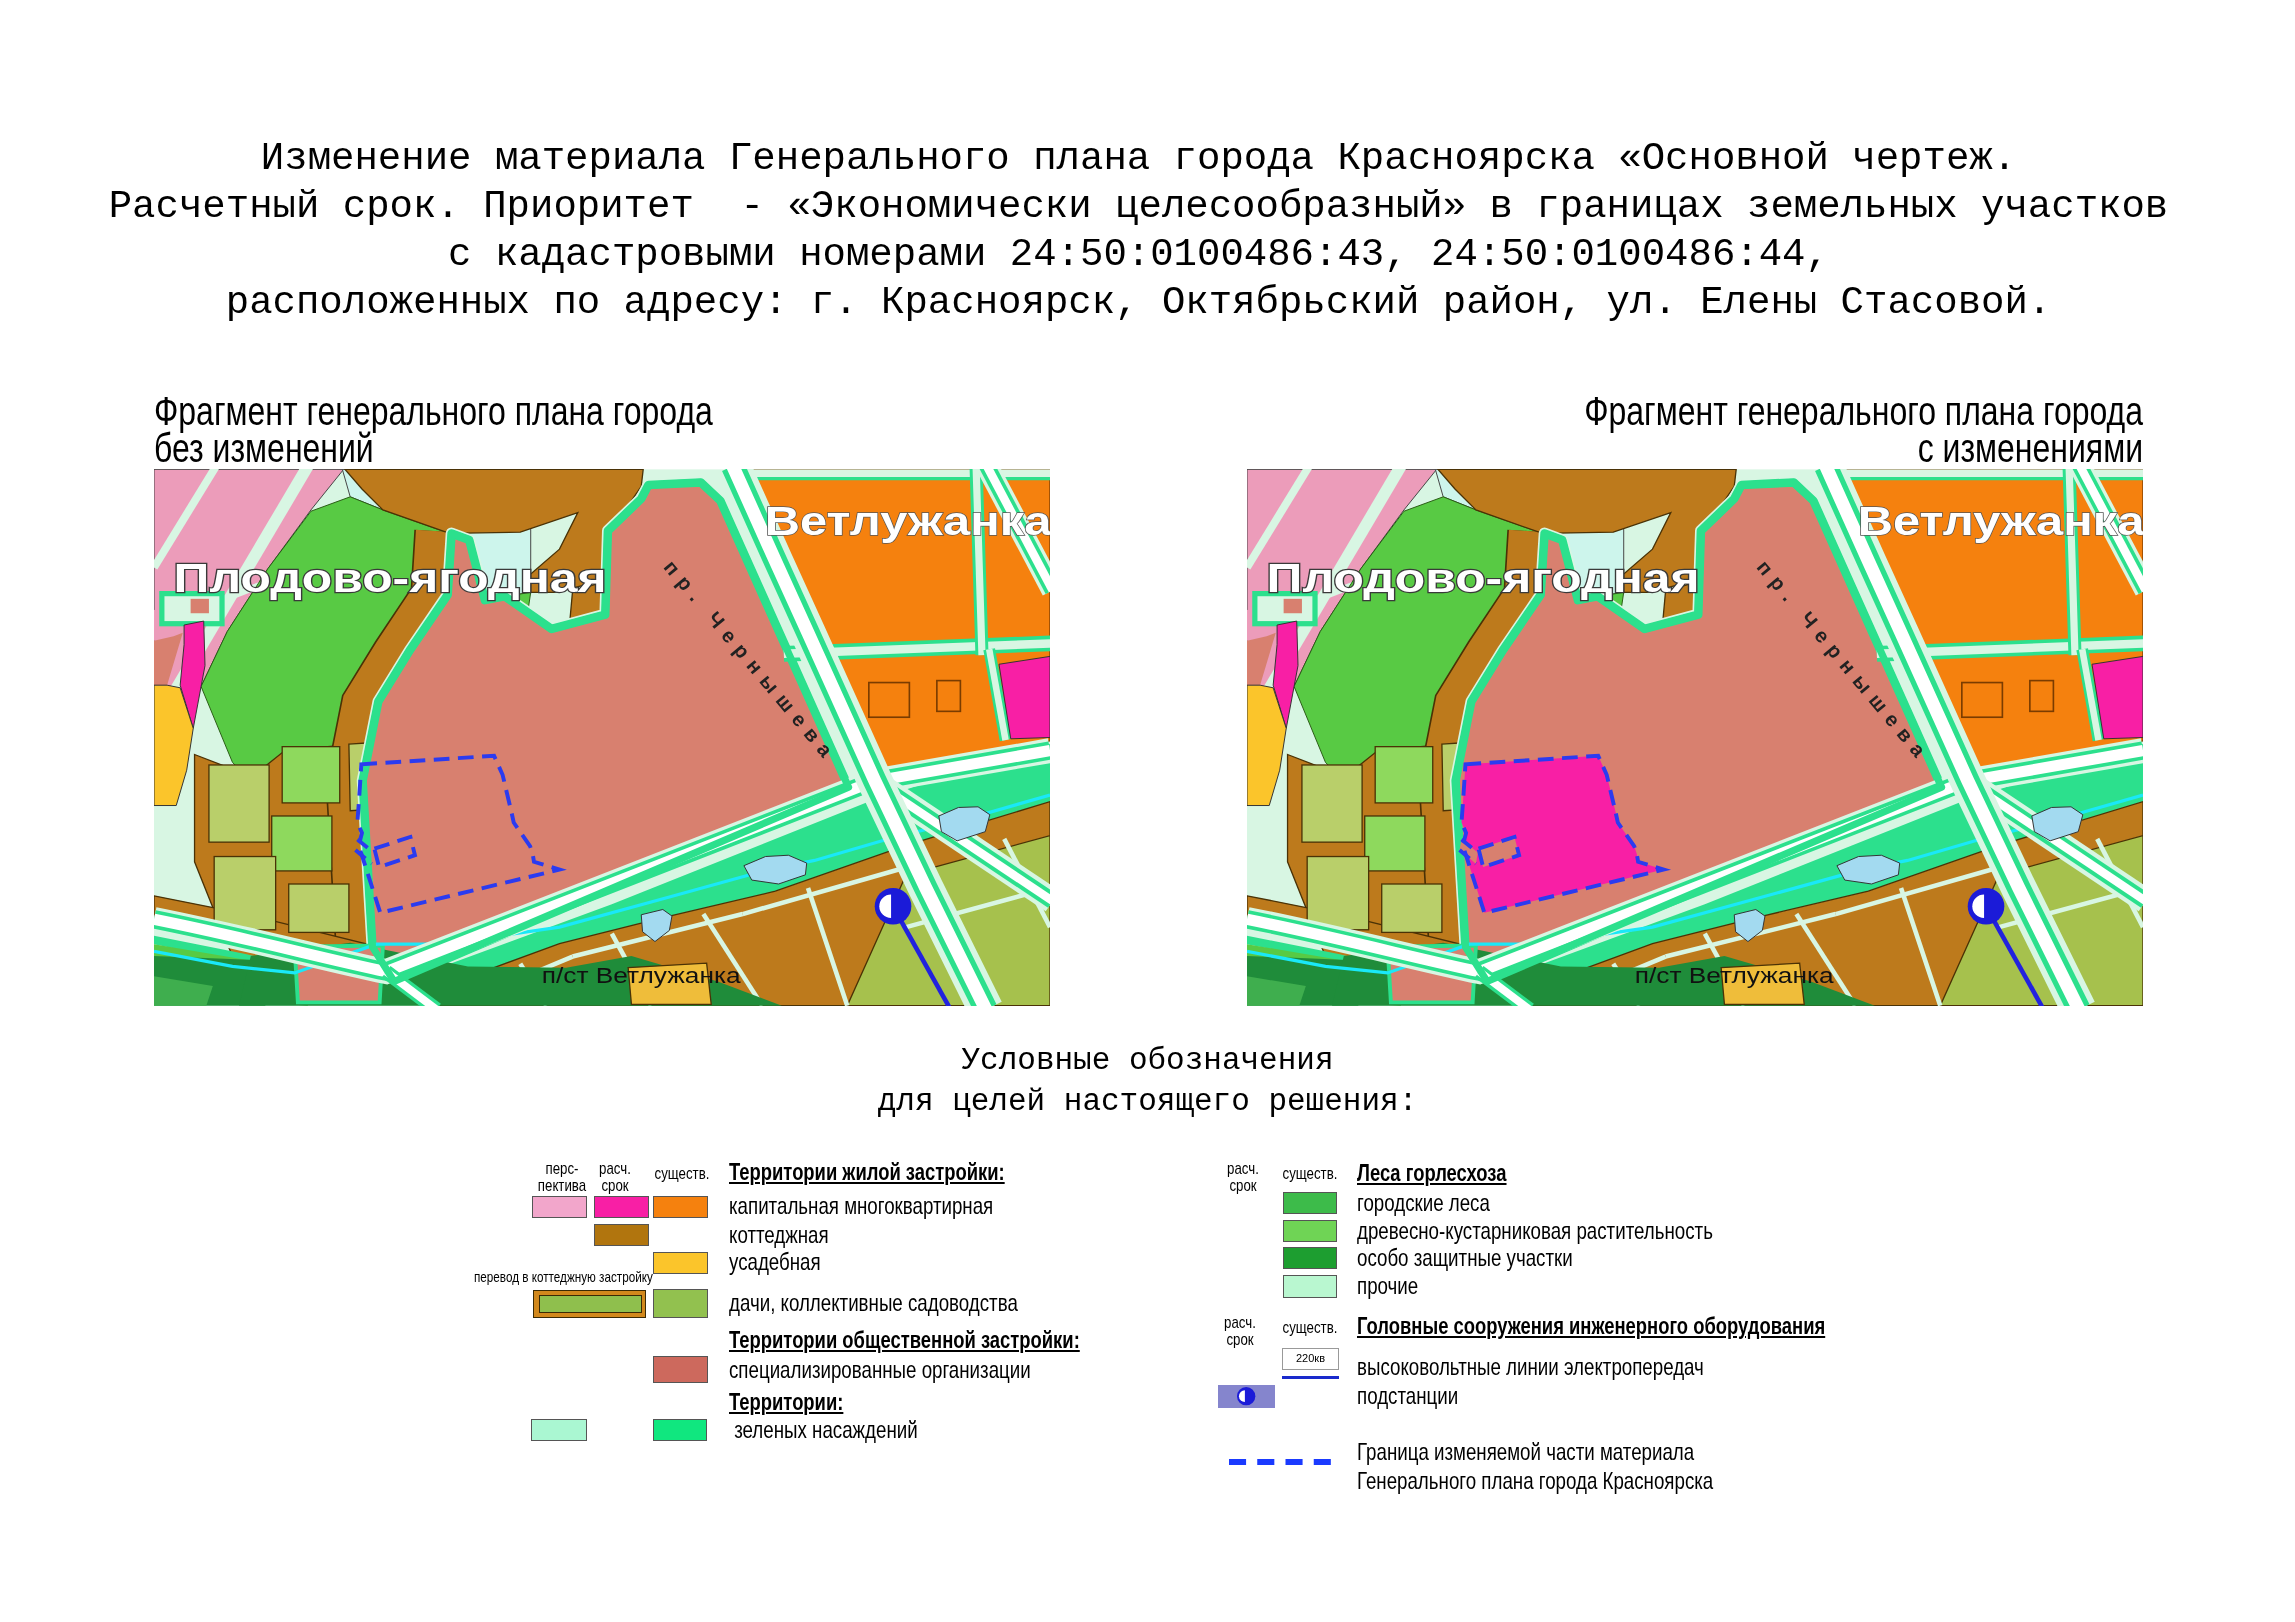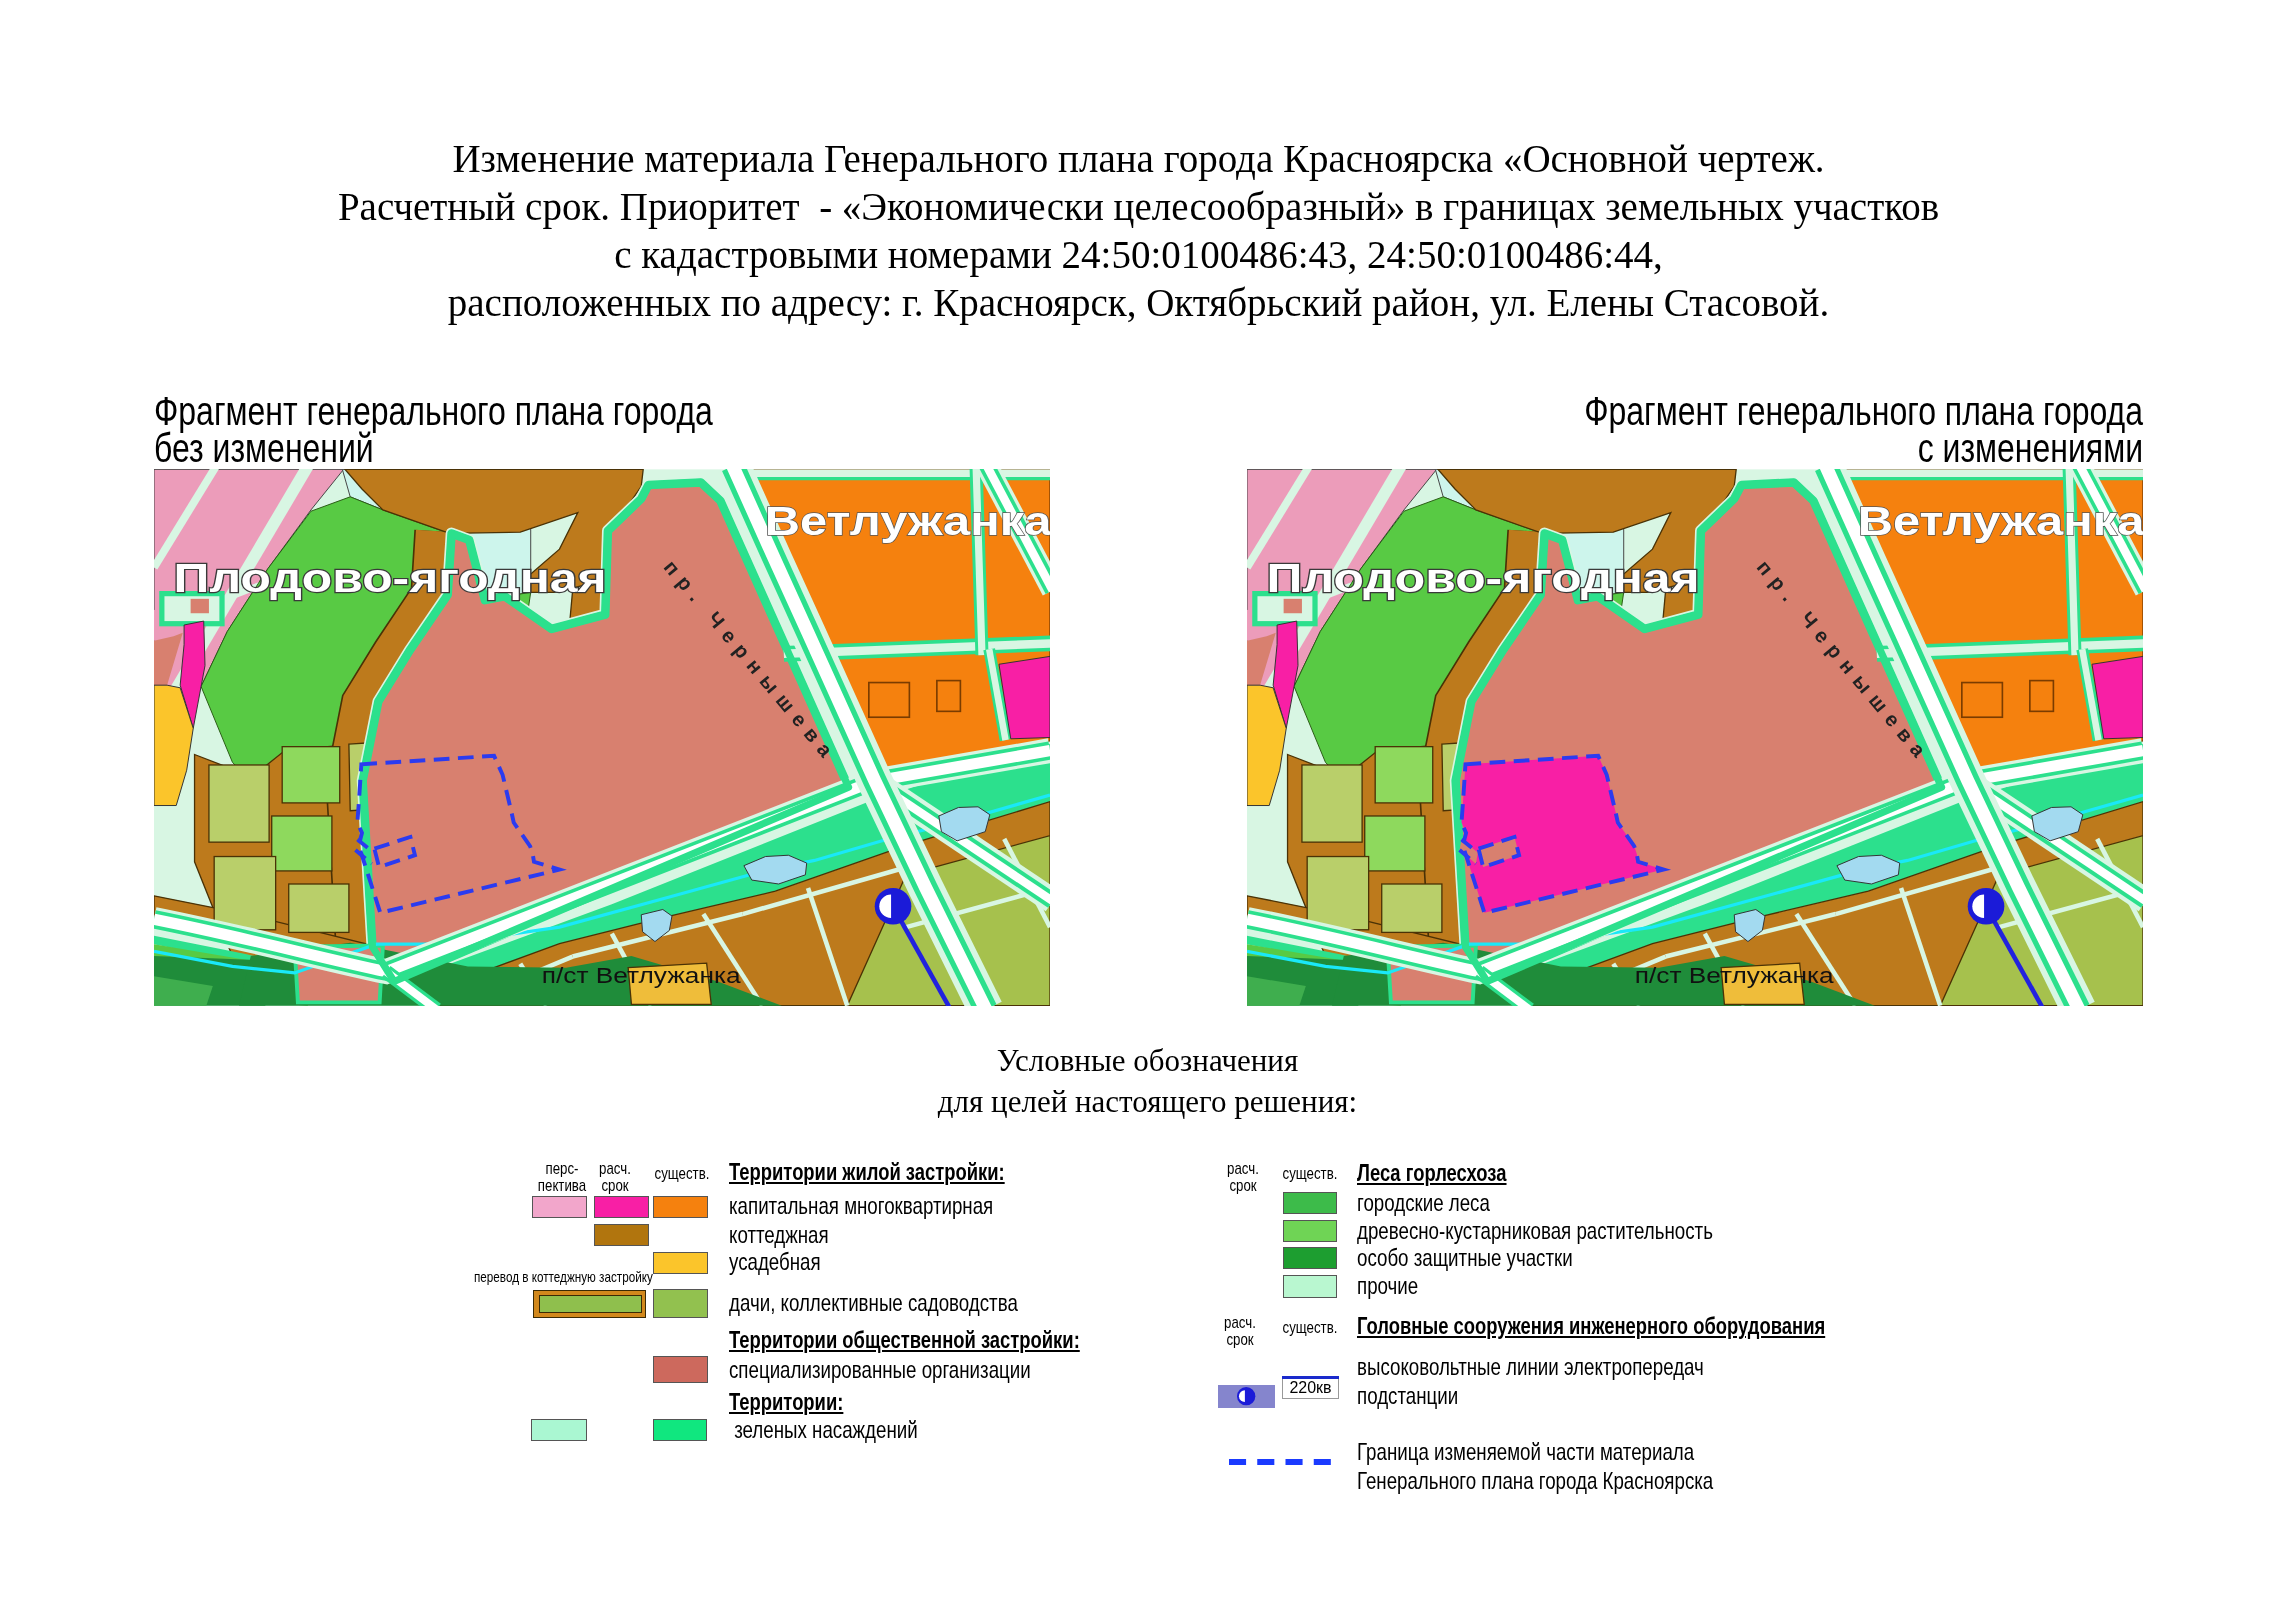--- a/index.html
+++ b/index.html
@@ -1,15 +1,15 @@
 <!DOCTYPE html>
 <html style="font-size:10.5px"><head><meta charset="utf-8"><style>
 html,body{margin:0;padding:0;}
 body{width:2295px;height:1622px;background:#ffffff;font-family:"Liberation Sans",sans-serif;color:#000;position:relative;overflow:hidden;}
-.serif{font-family:Liberation Serif, serif;}
+.serif{font-family:Liberation Mono, monospace;}
 .cx{transform:scaleX(0.78);transform-origin:0 0;}
 .cxr{transform:scaleX(0.78);transform-origin:100% 0;}
 </style></head><body>
 <div class="serif" style="position:absolute;left:0;top:135px;width:2277px;text-align:center;font-size:39px;line-height:48px;">Изменение материала Генерального плана города Красноярска «Основной чертеж.<br>Расчетный срок. Приоритет&nbsp; - «Экономически целесообразный» в границах земельных участков<br>с кадастровыми номерами 24:50:0100486:43, 24:50:0100486:44,<br>расположенных по адресу: г. Красноярск, Октябрьский район, ул. Елены Стасовой.</div>
 <div class="cx" style="position:absolute;left:154px;top:393px;font-size:41px;line-height:37px;">Фрагмент генерального плана города<br>без изменений</div>
 <div class="cxr" style="position:absolute;left:1247px;top:393px;width:896px;text-align:right;font-size:41px;line-height:37px;">Фрагмент генерального плана города<br>с изменениями</div>
 <div style="position:absolute;left:154px;top:469px;width:896px;height:537px;">
 <svg width="896" height="537" viewBox="0 0 1370 820" style="position:absolute;top:0;left:0">
 <rect x="0" y="0" width="1370" height="820" fill="#d8f6e3"></rect>
 <polygon points="0,0 290,0 240,62 174,152 112,248 72,332 44,380 0,388" fill="#ec9cba" stroke="#444" stroke-width="1.5"></polygon>
@@ -242,21 +242,21 @@
 <div class="cx" style="position:absolute;left:1357px;top:1179px;height:48px;line-height:48px;font-size:24px;font-weight:normal;text-decoration:none;white-space:nowrap">городские леса</div>
 <div style="position:absolute;left:1283px;top:1220px;width:54px;height:21.6px;background:#6fd455;border:0.7px solid #555;box-sizing:border-box"></div>
 <div class="cx" style="position:absolute;left:1357px;top:1207px;height:48px;line-height:48px;font-size:24px;font-weight:normal;text-decoration:none;white-space:nowrap">древесно-кустарниковая растительность</div>
 <div style="position:absolute;left:1283px;top:1247px;width:54px;height:21.6px;background:#1d9e30;border:0.7px solid #555;box-sizing:border-box"></div>
 <div class="cx" style="position:absolute;left:1357px;top:1234px;height:48px;line-height:48px;font-size:24px;font-weight:normal;text-decoration:none;white-space:nowrap">особо защитные участки</div>
 <div style="position:absolute;left:1283px;top:1275px;width:54px;height:23px;background:#b9f7d0;border:0.7px solid #555;box-sizing:border-box"></div>
 <div class="cx" style="position:absolute;left:1357px;top:1262px;height:48px;line-height:48px;font-size:24px;font-weight:normal;text-decoration:none;white-space:nowrap">прочие</div>
 <div style="position:absolute;left:1109px;top:1314px;width:262px;text-align:center;font-size:17px;line-height:17px;transform:scaleX(0.78);transform-origin:131px 0">расч.<br>срок</div>
 <div style="position:absolute;left:1179px;top:1319px;width:262px;text-align:center;font-size:17px;line-height:17px;transform:scaleX(0.78);transform-origin:131px 0">существ.</div>
 <div class="cx" style="position:absolute;left:1357px;top:1303px;height:47px;line-height:47px;font-size:23.6px;font-weight:bold;text-decoration:none;white-space:nowrap"><u>Головные сооружения инженерного оборудования</u></div>
-<div style="position:absolute;left:1282px;top:1377px;width:57px;height:21.6px;background:#ffffff;border:0.7px solid #999;box-sizing:border-box;text-align:center;font-size:16px;line-height:19.6px;">220кв</div>
+<div style="position:absolute;left:1282px;top:1348px;width:57px;height:21.6px;background:#ffffff;border:0.7px solid #999;box-sizing:border-box;text-align:center;font-size:11px;line-height:19.6px;">220кв</div>
 <div style="position:absolute;left:1282px;top:1376px;width:57px;height:2.6px;background:#1a2acc"></div>
 <div class="cx" style="position:absolute;left:1357px;top:1343px;height:48px;line-height:48px;font-size:24px;font-weight:normal;text-decoration:none;white-space:nowrap">высоковольтные линии электропередач</div>
 <div style="position:absolute;left:1218px;top:1385px;width:57px;height:23px;background:#8585cd"></div>
 <svg style="position:absolute;left:1218px;top:1385px" width="57" height="23" viewBox="0 0 87 35">
     <circle cx="43" cy="17" r="14" fill="#1b1bd8"></circle>
     <path d="M41,8 A9,9 0 0 0 41,26 Z" fill="#fff"></path>
   </svg>
 <div class="cx" style="position:absolute;left:1357px;top:1372px;height:48px;line-height:48px;font-size:24px;font-weight:normal;text-decoration:none;white-space:nowrap">подстанции</div>
 <svg style="position:absolute;left:1229px;top:1458px" width="113" height="7.9" viewBox="0 0 172 12">
     <line x1="0" y1="6" x2="172" y2="6" stroke="#1a3aff" stroke-width="9" stroke-dasharray="26 17"></line>

